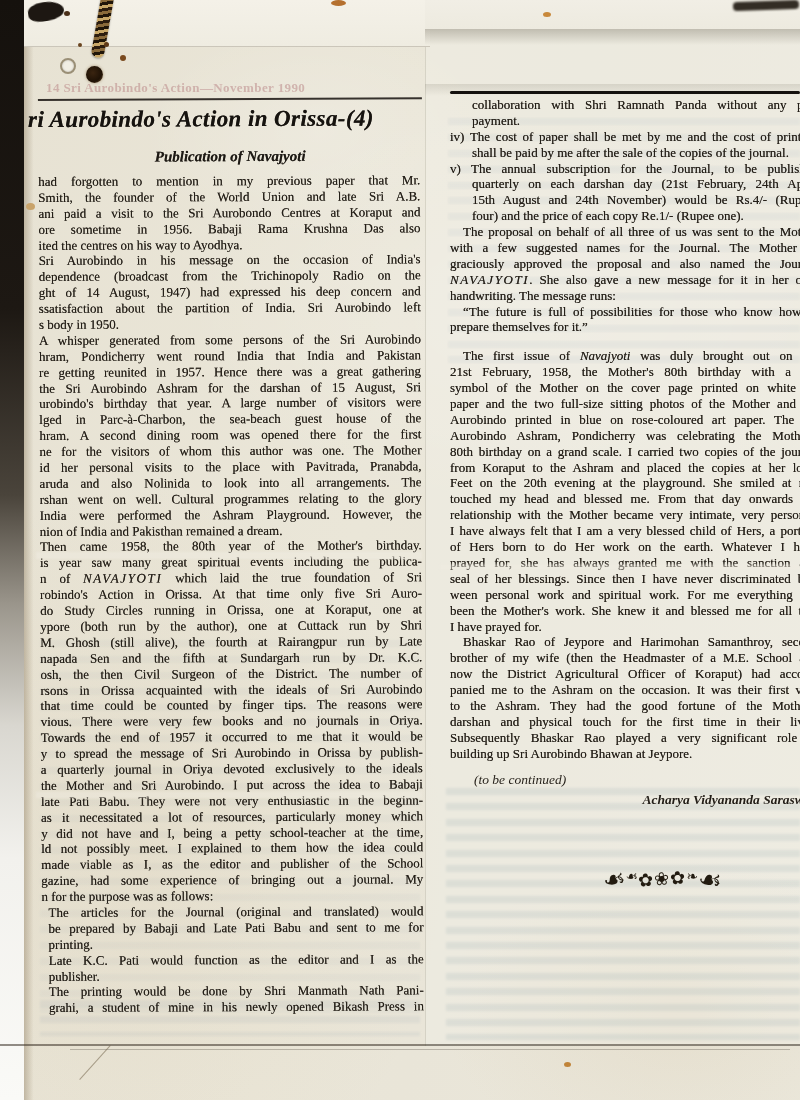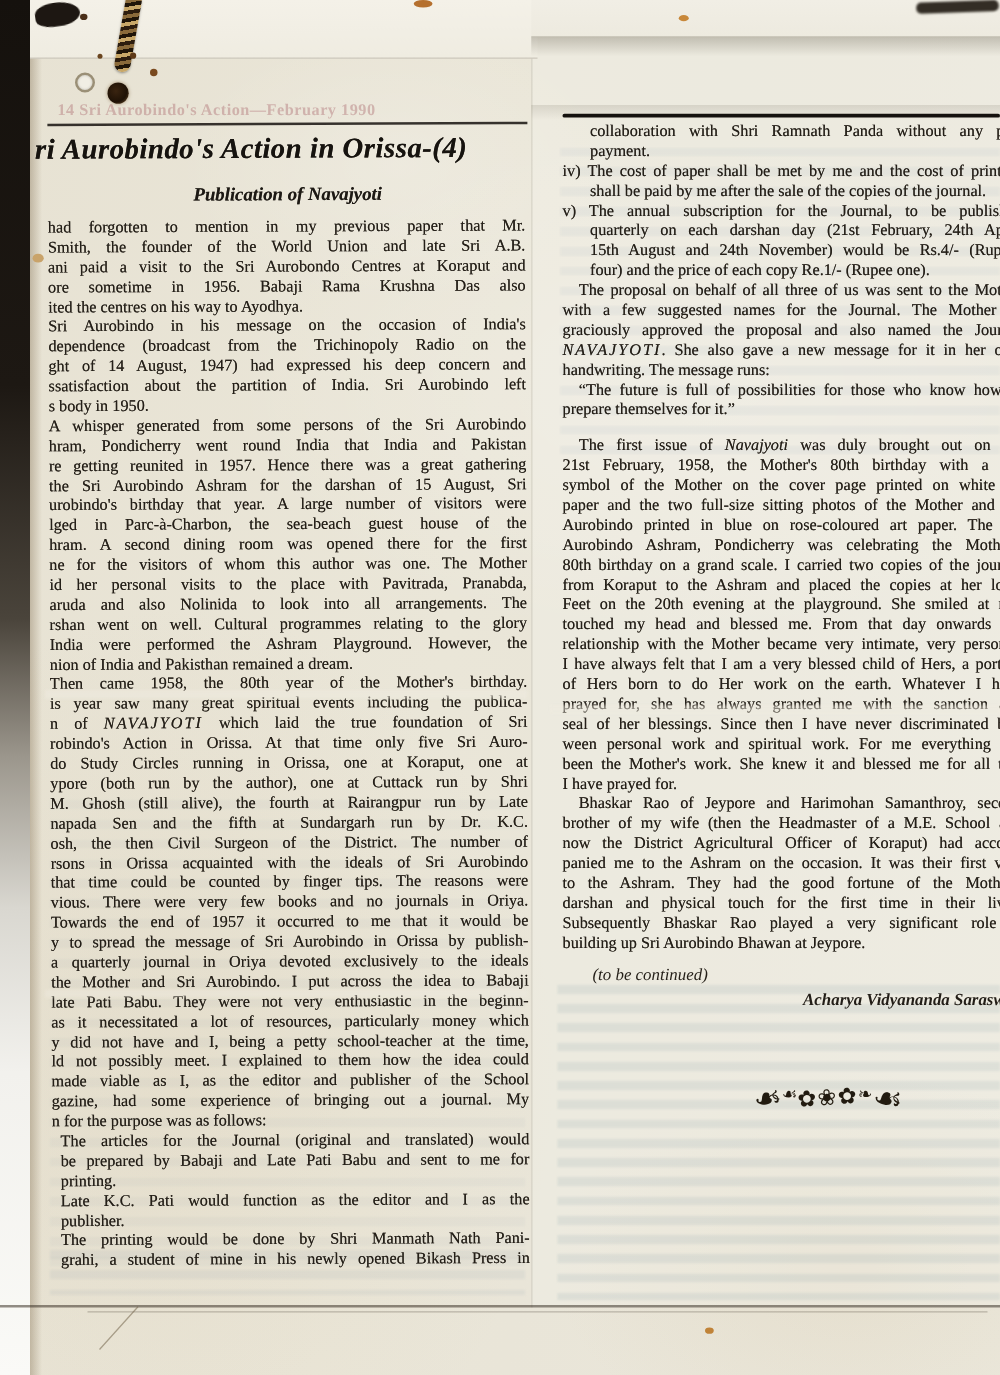--- a/index.html
+++ b/index.html
@@ -105,21 +105,21 @@
   <div class="abs fold-shadow-right"></div>
   <div class="abs fold-shadow-right2"></div>
   <div class="abs bottom-line"></div>
   <div class="abs bottom-line2"></div>
   <div class="abs corner-fold"></div>
 
   <div class="abs ghost-patch gp1"></div>
   <div class="abs ghost-patch gp2"></div>
   <div class="abs ghost-patch gp3"></div>
   <div class="abs ghost-patch gp4"></div>
-  <div class="abs ghost-header">14    Sri Aurobindo's Action—February 1990</div>
+  <div class="abs ghost-header">14    Sri Aurobindo's Action—November 1990</div>
 
   <div class="abs corner-smudge"></div>
   <div class="abs tr-smudge"></div>
   <div class="abs string"></div>
   <div class="abs hole-ring"></div>
   <div class="abs hole-blob"></div>
   <div class="abs dot d1"></div>
   <div class="abs dot d2"></div>
   <div class="abs dot d3"></div>
   <div class="abs dot d4"></div>

